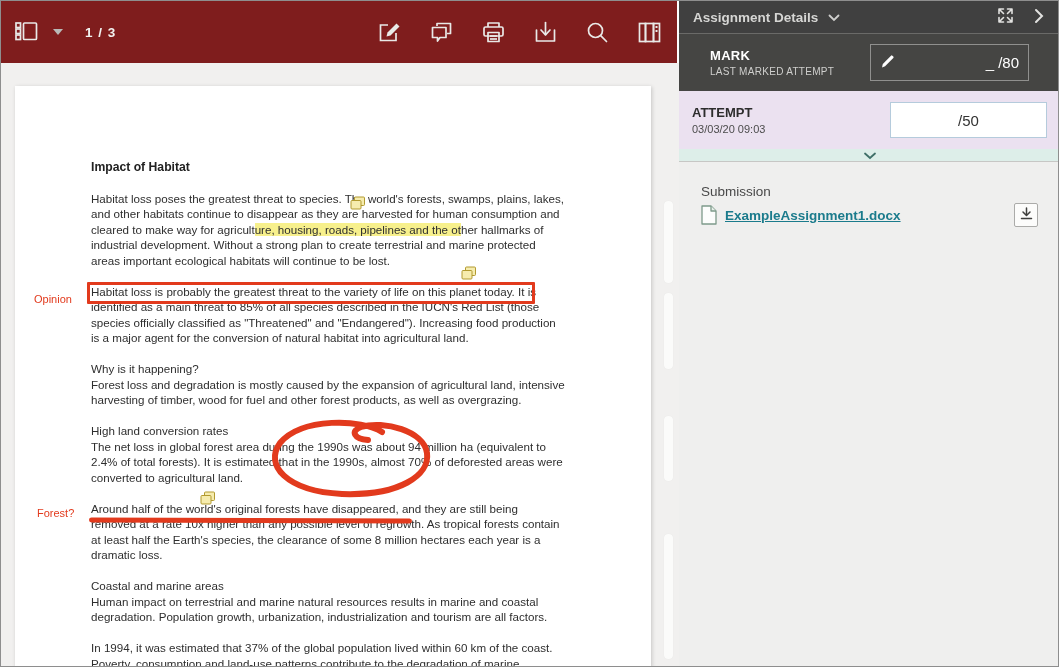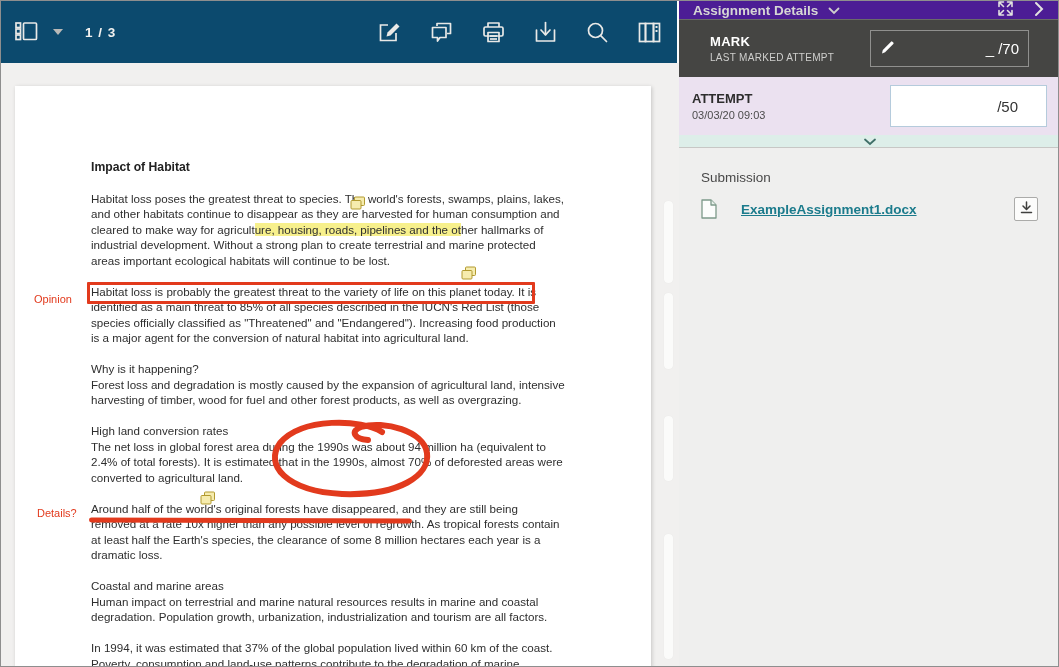--- a/index.html
+++ b/index.html
@@ -8,21 +8,21 @@
     --link_teal:#1b7b8c;
     --lavender:#ebe1f0;
     --mint:#ddeee9;
   }
   *{margin:0;padding:0;box-sizing:border-box;}
   html,body{background:#ddd;font-family:"Liberation Sans","DejaVu Sans",sans-serif;}
   #frame{position:relative;width:1059px;height:667px;background:#f1f0ef;overflow:hidden;border:1px solid #8e8e8e;}
 
   
   .viewer{position:absolute;left:0;top:0;width:678px;height:667px;background:#f1f0ef;}
-  .toolbar{position:absolute;left:0;top:0;width:678px;height:62px;background:#0c4a6e;display:flex;align-items:center;padding:0 12px 0 10px;}
+  .toolbar{position:absolute;left:0;top:0;width:678px;height:62px;background:#7f1d1d;display:flex;align-items:center;padding:0 12px 0 10px;}
   .tb-btn{background:none;border:none;cursor:pointer;display:flex;align-items:center;justify-content:center;padding:2px;}
   .tb-caret{width:0;height:0;border-left:5px solid transparent;border-right:5px solid transparent;border-top:6px solid #b9b9b7;margin-left:10px;}
   .page-indicator{color:#f2f2f0;font-size:13.5px;font-weight:bold;margin-left:22px;letter-spacing:1px;}
   .tb-icons{margin-left:auto;display:flex;align-items:center;gap:21px;padding-right:2px;}
   .tb-icons svg{display:block;}
 
   .page{position:absolute;left:14px;top:85px;width:636px;height:582px;background:#ffffff;box-shadow:1px 1px 4px rgba(0,0,0,.18);}
   .doc-content{position:absolute;left:76px;top:74px;width:486px;color:#2e2e2e;font-size:11.6px;line-height:15.5px;}
   .doc-title{text-align:left;font-weight:bold;font-size:12.2px;margin-bottom:15px;color:#222;}
   .doc-p{white-space:pre-line;margin-bottom:15.5px;}
@@ -38,41 +38,41 @@
   .note-icon{position:absolute;}
   .ni-1{left:335px;top:110px;}
   .ni-2{left:446px;top:180px;}
   .ni-3{left:185px;top:405px;}
 
   .scroll-seg{position:absolute;width:9px;background:#fbfbfa;border-radius:4px;box-shadow:0 0 1px rgba(0,0,0,.08);}
 
   
   .panel{position:absolute;left:678px;top:0;width:381px;height:667px;background:#efefee;}
   .panel-sep{position:absolute;left:-2px;top:0;width:2px;height:62px;background:#fdfdfd;}
-  .panel-header{height:19px;background:#4c1d95;border-bottom:1px solid #6a6a68;display:flex;align-items:center;padding:0 14px;}
+  .panel-header{height:33px;background:#404040;border-bottom:1px solid #6a6a68;display:flex;align-items:center;padding:0 14px;}
   .panel-title{color:#d6d6d4;font-weight:bold;font-size:13.5px;margin-right:8px;}
   .ph-btn{background:none;border:none;cursor:pointer;display:flex;align-items:center;padding:2px;}
   .ph-right{margin-left:auto;display:flex;align-items:center;gap:16px;}
 
   .mark-section{height:57px;background:#454543;display:flex;align-items:center;padding:0 31px;}
   .mark-labels .t1{color:#ffffff;font-weight:bold;font-size:13px;letter-spacing:.3px;}
   .mark-labels .t2{color:#cfcfcd;font-size:10px;margin-top:3px;letter-spacing:.3px;}
   .mark-box{margin-left:auto;width:159px;height:37px;border:1px solid #90908e;display:flex;align-items:center;padding:0 9px;cursor:pointer;background:transparent;}
   .mark-score{margin-left:auto;color:#ffffff;font-size:15px;}
 
   .attempt-section{height:58px;background:var(--lavender);display:flex;align-items:center;padding:0 13px;}
   .attempt-labels .t1{color:#2d2d2d;font-weight:bold;font-size:13px;}
   .attempt-labels .t2{color:#4c4c4c;font-size:11px;margin-top:3px;}
-  .attempt-input{margin-left:auto;width:157px;height:42px;background:#ffffff;border:1px solid #b5cbdc;display:flex;align-items:center;justify-content:flex-end;padding:0 28px;font-size:15px;color:#333;}
+  .attempt-input{margin-left:auto;width:157px;height:36px;background:#ffffff;border:1px solid #b5cbdc;display:flex;align-items:center;justify-content:center;padding:0 28px;font-size:15px;color:#333;}
 
   .collapse-strip{height:13px;background:var(--mint);border-bottom:1px solid #c7c7c5;display:flex;align-items:center;justify-content:center;cursor:pointer;}
 
   .panel-body{padding:22px 22px 0 22px;}
   .submission-label{color:#494949;font-size:13.5px;}
-  .file-row{display:flex;align-items:center;margin-top:12px;gap:16px;}
+  .file-row{display:flex;align-items:center;margin-top:4px;}
   .file-icon{flex:0 0 auto;margin-right:8px;display:flex;}
   .file-link{color:var(--link_teal);font-size:13.5px;text-decoration:underline;font-weight:bold;cursor:pointer;}
   .dl-btn{margin-left:auto;width:24px;height:24px;background:#fcfcfb;border:1px solid #ababa9;border-radius:2px;display:flex;align-items:center;justify-content:center;cursor:pointer;}
 </style>
 </head>
 <body>
 
 <div id="frame">
 
   <div class="viewer">
@@ -175,21 +175,21 @@
 dramatic loss.</p>
         <p class="doc-p">Coastal and marine areas
 Human impact on terrestrial and marine natural resources results in marine and coastal
 degradation. Population growth, urbanization, industrialization and tourism are all factors.</p>
         <p class="doc-p">In 1994, it was estimated that 37% of the global population lived within 60 km of the coast.
 Poverty, consumption and land-use patterns contribute to the degradation of marine</p>
       </div>
 
       <div class="ann-box"></div>
       <span class="margin-label lbl-opinion">Opinion</span>
-      <span class="margin-label lbl-source">Details?</span>
+      <span class="margin-label lbl-source">Forest?</span>
       <div class="ann-underline"></div>
       <div class="ann-circle">
         <svg width="172" height="84" viewBox="0 0 172 84" fill="none">
           <path d="M120 15 C 100 2, 40 0, 18 26 C 2 48, 24 74, 80 77 C 138 79, 168 58, 165 36 C 162 14, 122 3, 99 10 C 88 14, 92 22, 106 23" stroke="var(--annotation_red)" stroke-width="6" stroke-linecap="round"></path>
         </svg>
       </div>
       <span class="note-icon ni-1">
         <svg width="16" height="15" viewBox="0 0 16 15">
           <rect x="4.5" y="1" width="10" height="8.5" rx="1" fill="#f6ecae" stroke="#b29a30" stroke-width="1"></rect>
           <rect x="1" y="4.5" width="10" height="8.5" rx="1" fill="#f6ecae" stroke="#b29a30" stroke-width="1"></rect>
@@ -252,21 +252,21 @@
       <div class="mark-labels">
         <div class="t1">MARK</div>
         <div class="t2">LAST MARKED ATTEMPT</div>
       </div>
       <button class="mark-box">
         <span>
           <svg width="15" height="15" viewBox="0 0 15 15">
             <path d="M2 13.5 l.8-3.6 L11 1.7 a1 1 0 0 1 1.4 0 l.9.9 a1 1 0 0 1 0 1.4 L5.1 12.2 z" fill="#ffffff"></path>
           </svg>
         </span>
-        <span class="mark-score">_ /70</span>
+        <span class="mark-score">_ /80</span>
       </button>
     </div>
 
     <div class="attempt-section">
       <div class="attempt-labels">
         <div class="t1">ATTEMPT</div>
         <div class="t2">03/03/20 09:03</div>
       </div>
       <div class="attempt-input">
         <span>/50</span>

